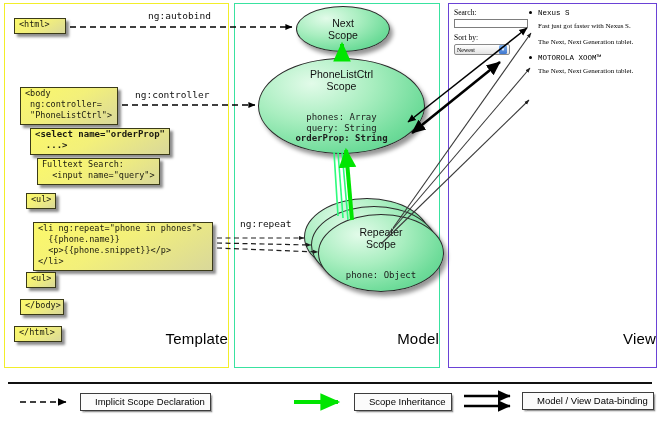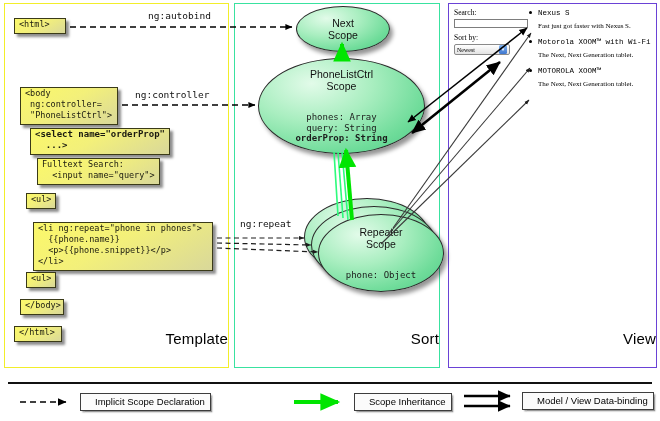--- a/index.html
+++ b/index.html
@@ -252,21 +252,21 @@
 </head>
 <body>
 
 <div id="stage">
 
   <div class="panel" id="panel-template">
     <div class="panel-title">Template</div>
   </div>
 
   <div class="panel" id="panel-model">
-    <div class="panel-title">Sort</div>
+    <div class="panel-title">Model</div>
   </div>
 
   <div class="panel" id="panel-view">
     <div class="panel-title">View</div>
   </div>
 
   <div class="codebox" id="cb-html-open">&lt;html&gt;</div>
 
   <div class="codebox" id="cb-body">&lt;body
  ng:controller=
@@ -334,24 +334,20 @@
 
     <div id="phone-list">
       <div class="phone-item">
         <div class="phone-name">
           <span class="bullet"></span>
           <span>Nexus S</span>
         </div>
         <div class="phone-snippet">Fast just got faster with Nexus S.</div>
       </div>
       <div class="phone-item">
-        <div class="phone-name">
-          <span class="bullet"></span>
-          <span>Motorola XOOM™ with Wi-Fi</span>
-        </div>
         <div class="phone-snippet">The Next, Next Generation tablet.</div>
       </div>
       <div class="phone-item">
         <div class="phone-name">
           <span class="bullet"></span>
           <span>MOTOROLA XOOM™</span>
         </div>
         <div class="phone-snippet">The Next, Next Generation tablet.</div>
       </div>
     </div>

